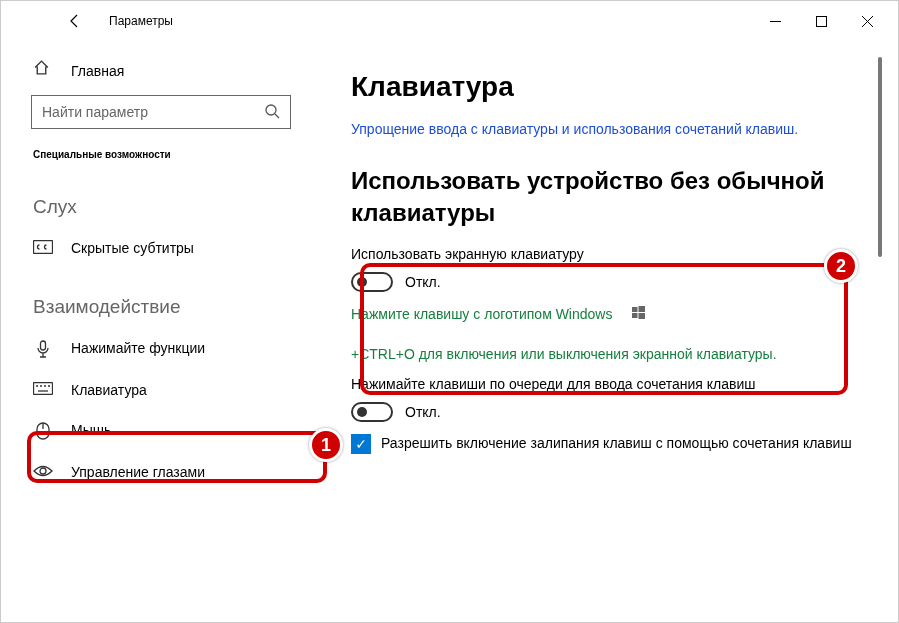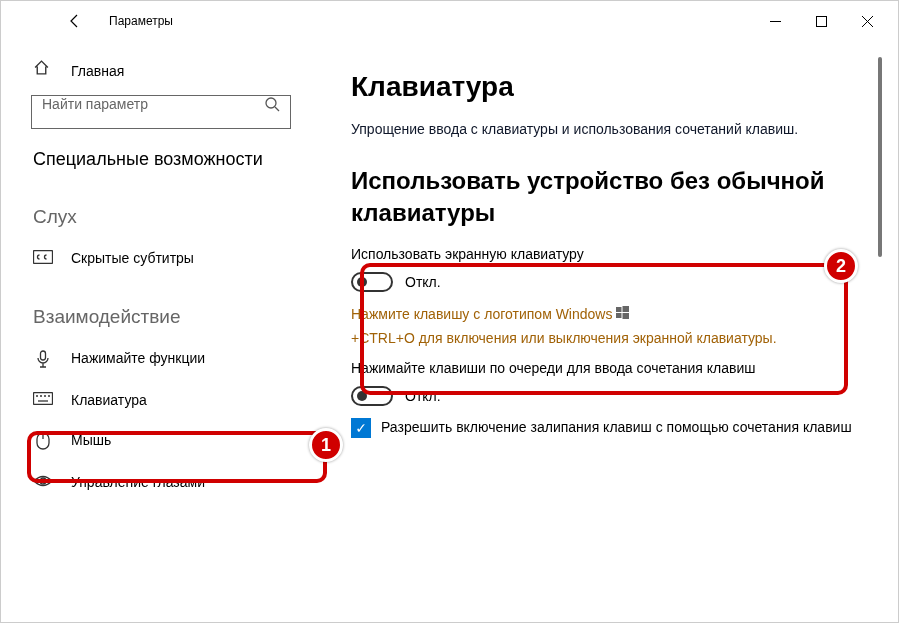--- a/index.html
+++ b/index.html
@@ -60,28 +60,28 @@
     display: flex; align-items: flex-end;
     padding: 8px 20px;
     cursor: pointer;
   }
   .home-row .icon { width: 20px; margin-right: 18px; }
   .search-box {
     margin: 8px 18px 4px 18px;
     border: 1px solid #666;
     height: 34px;
     display: flex;
-    align-items: flex-start;
+    align-items: center;
     padding: 0 10px;
     color: #666;
   }
   .search-box .si { margin-left: auto; color: #444; }
   .category-title {
-    font-weight: 400;
-    font-size: 18px;
+    font-weight: 700;
+    font-size: 10px;
     padding: 16px 20px 8px 20px;
   }
   .group-label {
     color: #666;
     font-size: 19px;
     padding: 28px 20px 10px 20px;
   }
   .nav-item {
     display: flex;
     align-items: flex-start;
@@ -120,21 +120,21 @@
     padding: 30px 40px 10px 30px;
     position: relative;
     overflow: hidden;
   }
   .main h1 {
     font-weight: 600;
     font-size: 28px;
     margin-bottom: 18px;
   }
   .main .sub {
-    color: #0f172a;
+    color: #1d4ed8;
     font-size: 14px;
     margin-bottom: 28px;
   }
   .main h2 {
     font-weight: 600;
     font-size: 24px;
     margin-bottom: 12px;
     line-height: 1.35;
   }
   .setting-block {
@@ -156,27 +156,27 @@
     cursor: pointer;
   }
   .toggle .knob {
     width: 10px; height: 10px;
     background: #333;
     border-radius: 50%;
     position: absolute;
     top: 3px; left: 4px;
   }
   .hint {
-    color: #a16207;
+    color: #15803d;
     font-size: 14px;
     line-height: 1.45;
     display: flex;
     flex-wrap: wrap;
     align-items: flex-end;
-    gap: 4px;
+    gap: 20px;
   }
   .winlogo {
     font-family: "Segoe MDL2 Assets", sans-serif;
     display:inline-block;
   }
   .highlight-2 {
     border: 4px solid #d00000;
     border-radius: 10px;
     position: absolute;
     left: 359px; top: 262px;

